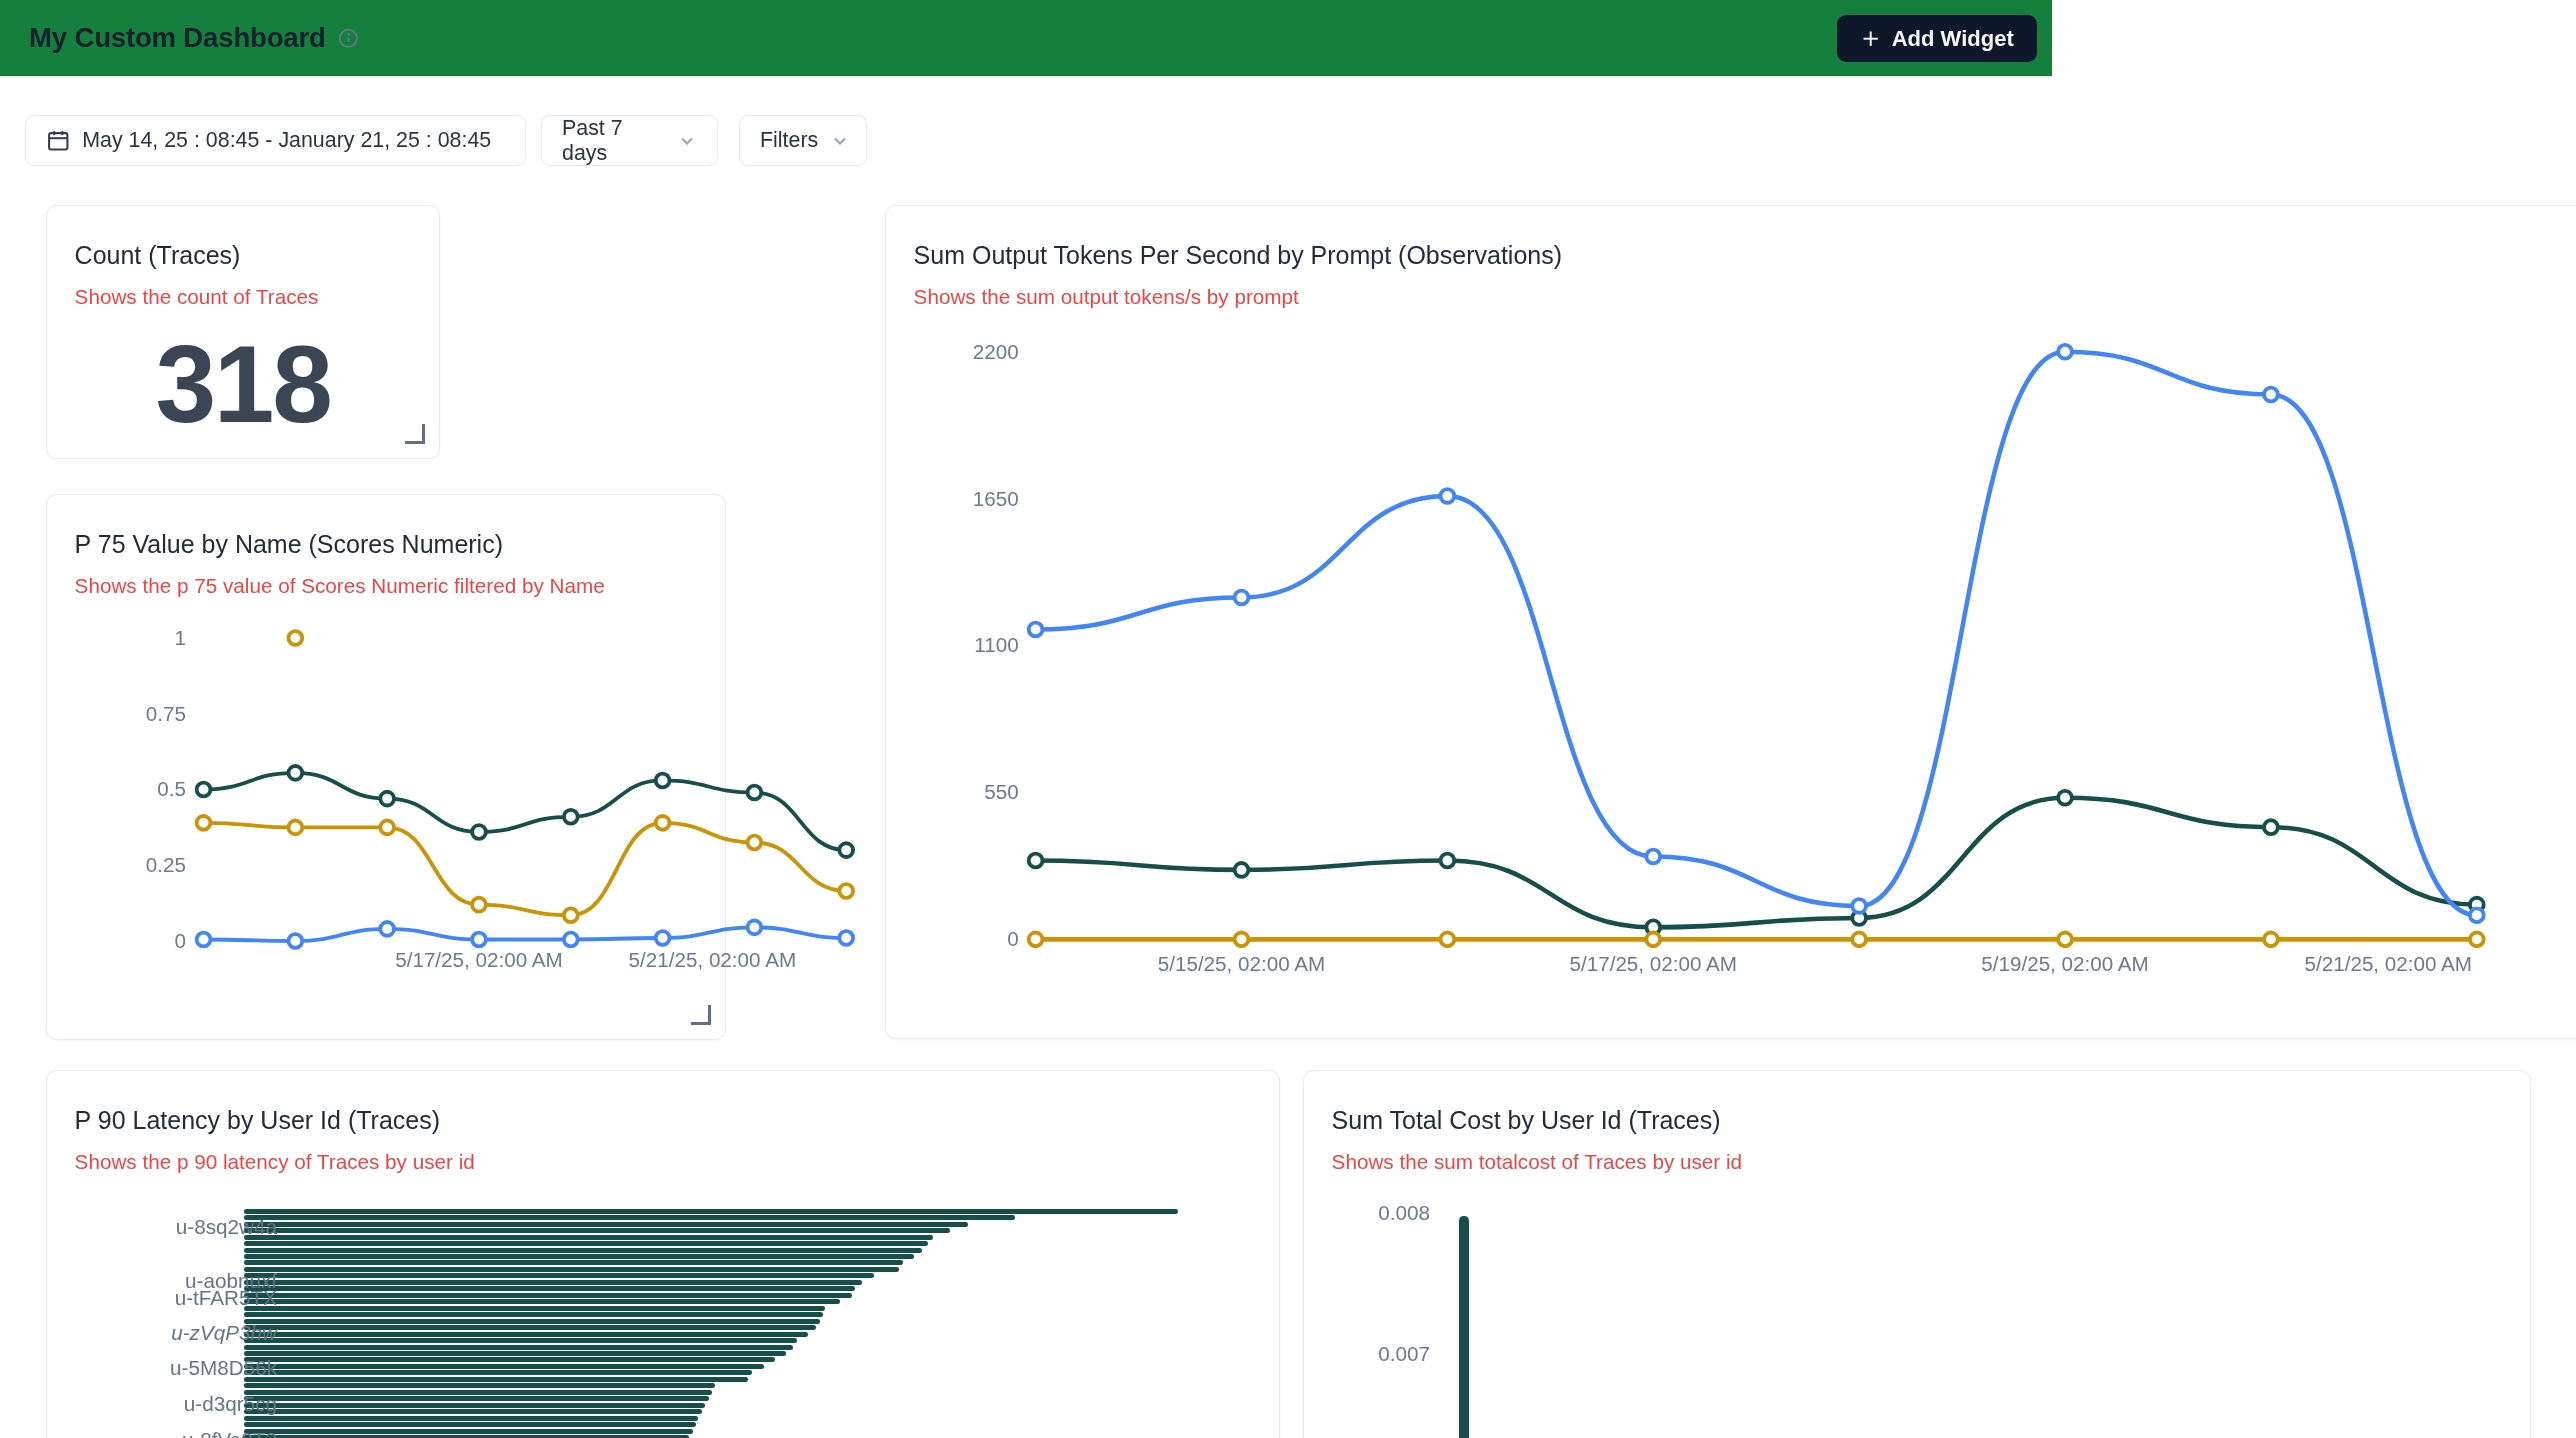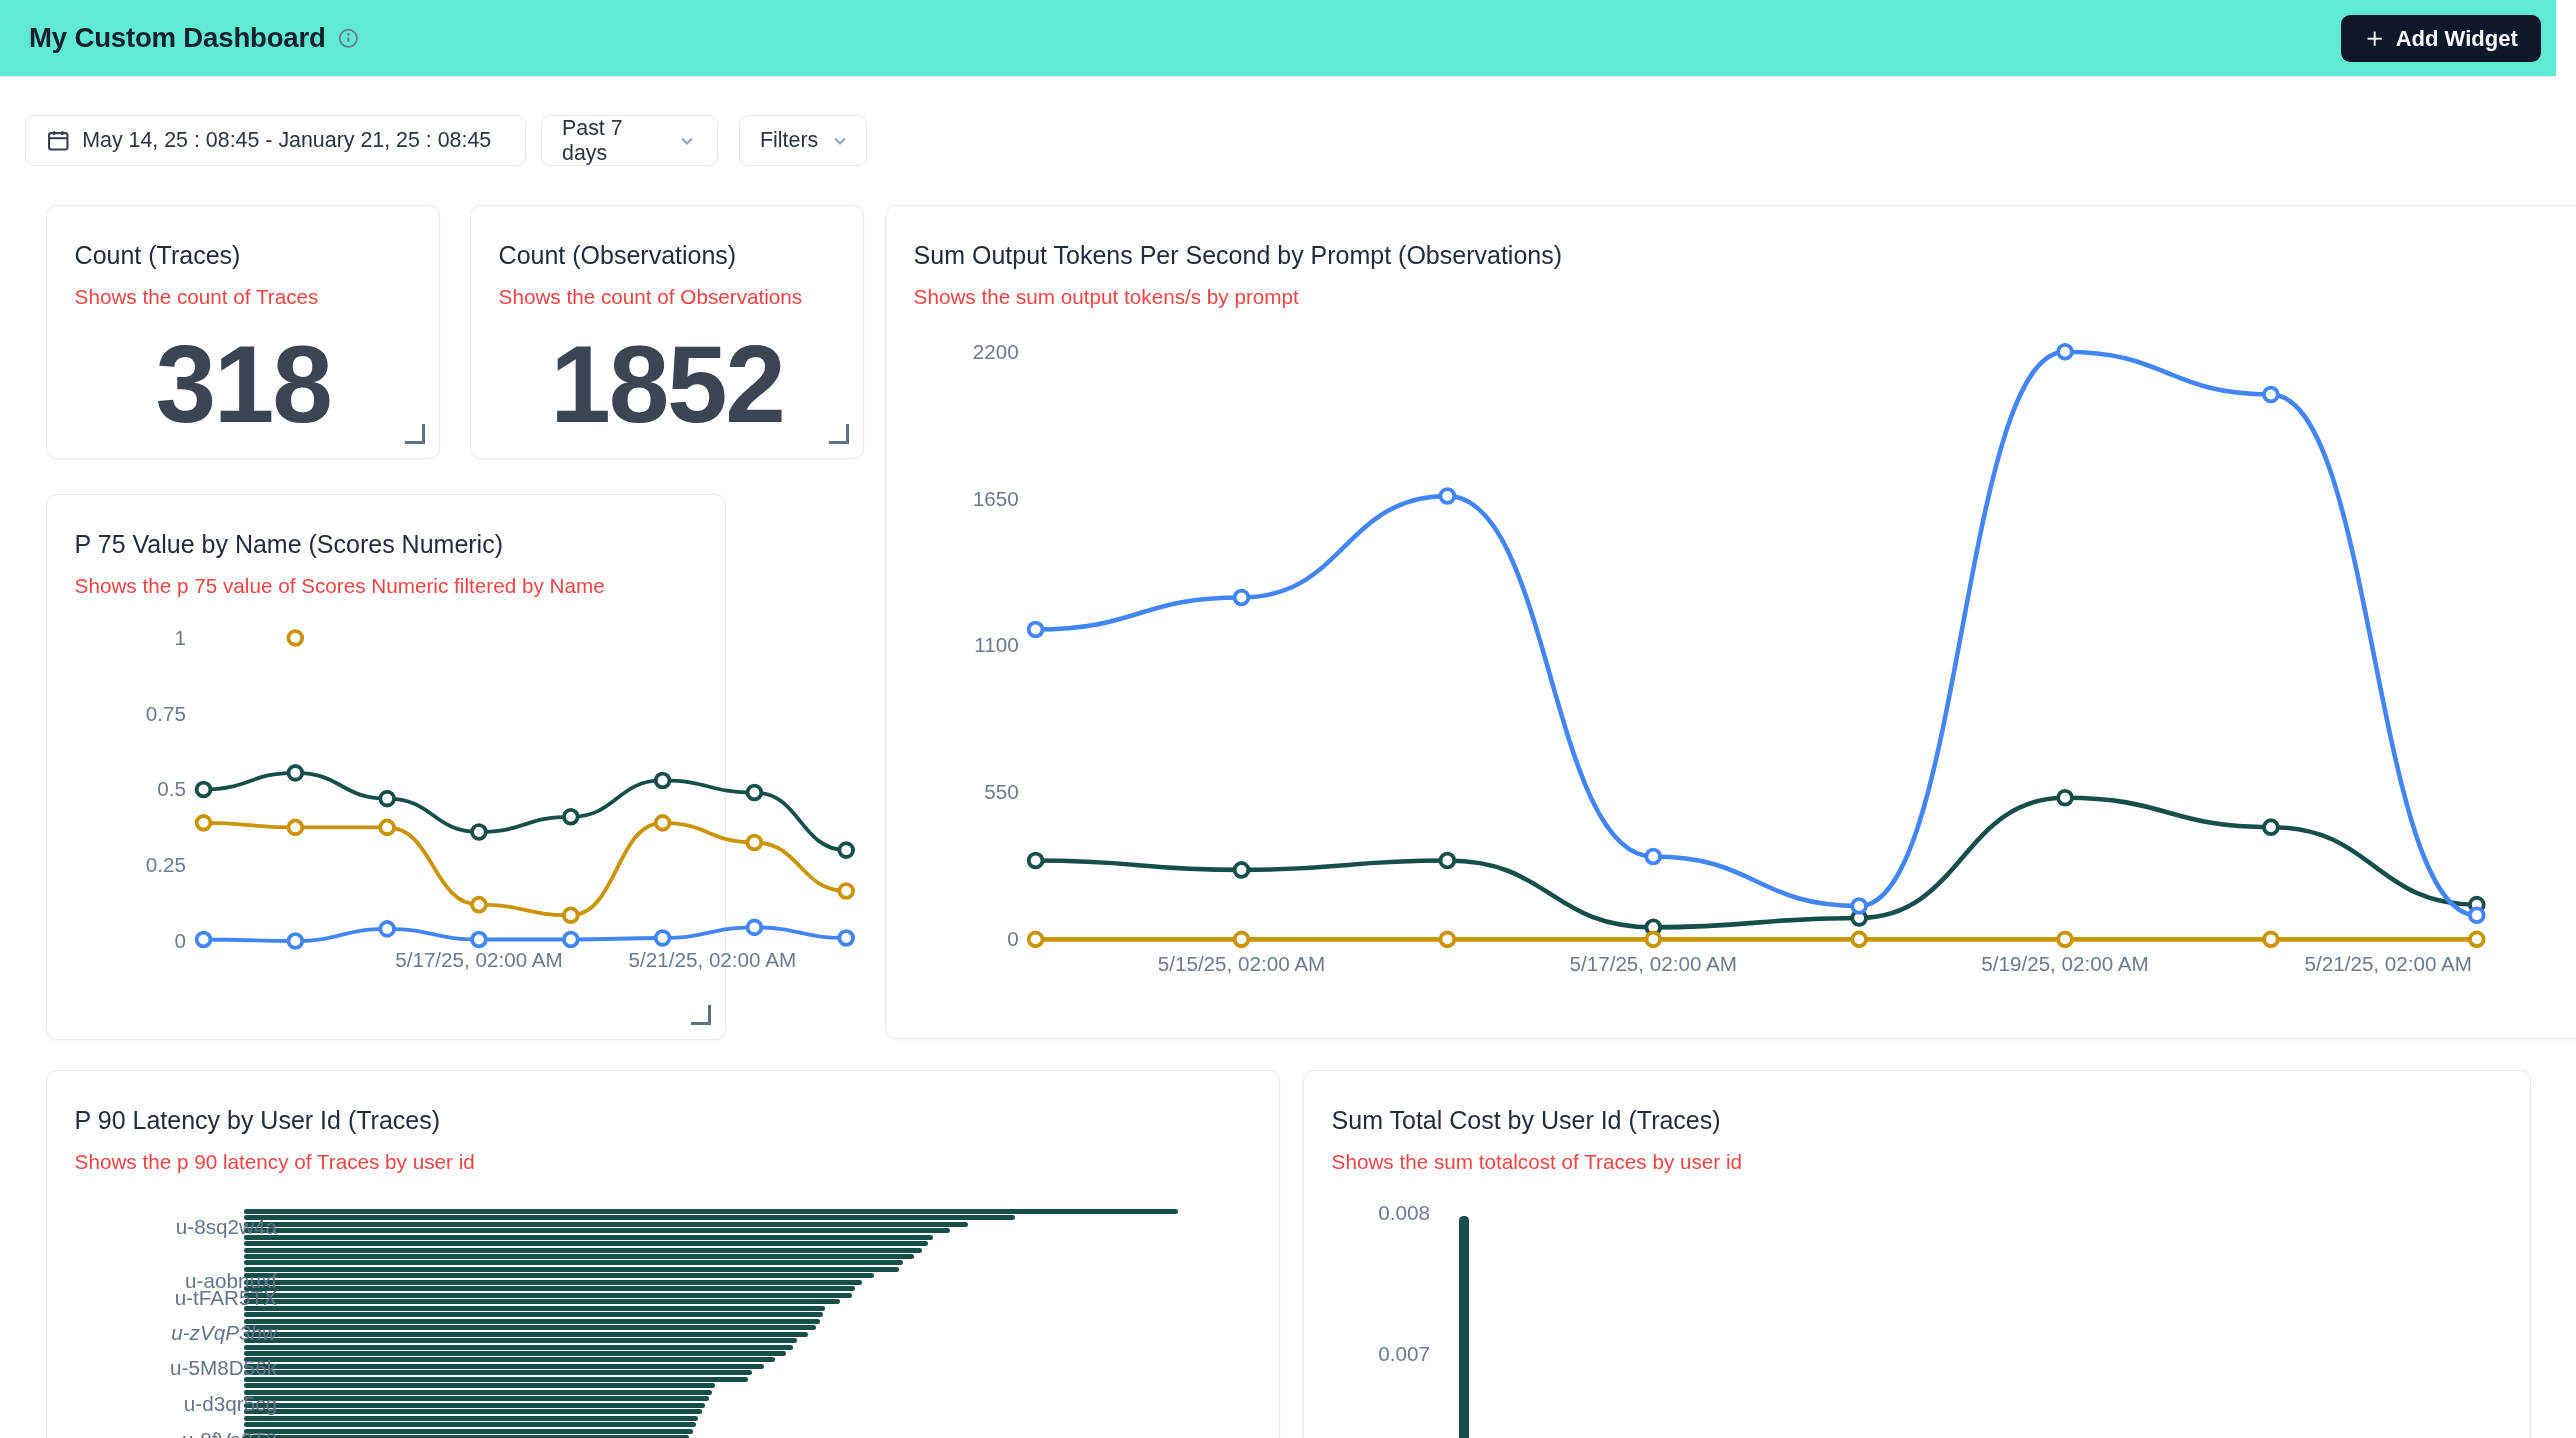--- a/index.html
+++ b/index.html
@@ -8,22 +8,22 @@
     font-family:"Liberation Sans", sans-serif;
     background:#ffffff;
     color:#27303f;
     overflow:hidden;
     position:relative;
   }
   #page { position:absolute; inset:0; width:2576px; height:1439px; overflow:hidden; }
 
   
   .topbar {
-    position:absolute; left:0; top:0; width:2556px; height:77px;
-    background:#5eead4; border-bottom:1.5px solid #e7ebf1;
+    position:absolute; left:0; top:0; width:2052px; height:77px;
+    background:#15803d; border-bottom:1.5px solid #e7ebf1;
     display:flex; align-items:center;
   }
   .topbar-title {
     margin-left:29px; font-size:27.6px; font-weight:700; color:#18202e; letter-spacing:-0.2px;
     display:flex; align-items:center; gap:12.2px;
   }
   .info-icon { display:inline-flex; color:#6b7686; }
   .btn-dark {
     position:absolute; right:15.3px; top:15.3px; height:47px;
     background:#0f172a; color:#f8fafc; border:none; border-radius:9.2px;
@@ -148,26 +148,20 @@
     </span>
   </div>
 
   <div class="card" id="card-count-traces">
     <div class="card-title">Count (Traces)</div>
     <div class="card-sub">Shows the count of Traces</div>
     <div class="big-number">318</div>
     <div class="corner-handle"></div>
   </div>
 
-  <div class="card" id="card-count-obs">
-    <div class="card-title">Count (Observations)</div>
-    <div class="card-sub">Shows the count of Observations</div>
-    <div class="big-number">1852</div>
-    <div class="corner-handle"></div>
-  </div>
 
   <div class="card" id="card-tokens">
     <div class="card-title">Sum Output Tokens Per Second by Prompt (Observations)</div>
     <div class="card-sub">Shows the sum output tokens/s by prompt</div>
     <svg class="chart-svg" id="svg-tokens" style="left:17.6px; top:124px;" width="1622" height="651" viewBox="0 0 2120 850">
         <text x="150" y="805" text-anchor="end" class="tick-text">0</text>
         <text x="150" y="613" text-anchor="end" class="tick-text">550</text>
         <text x="150" y="421" text-anchor="end" class="tick-text">1100</text>
         <text x="150" y="229" text-anchor="end" class="tick-text">1650</text>
         <text x="150" y="37" text-anchor="end" class="tick-text">2200</text>

